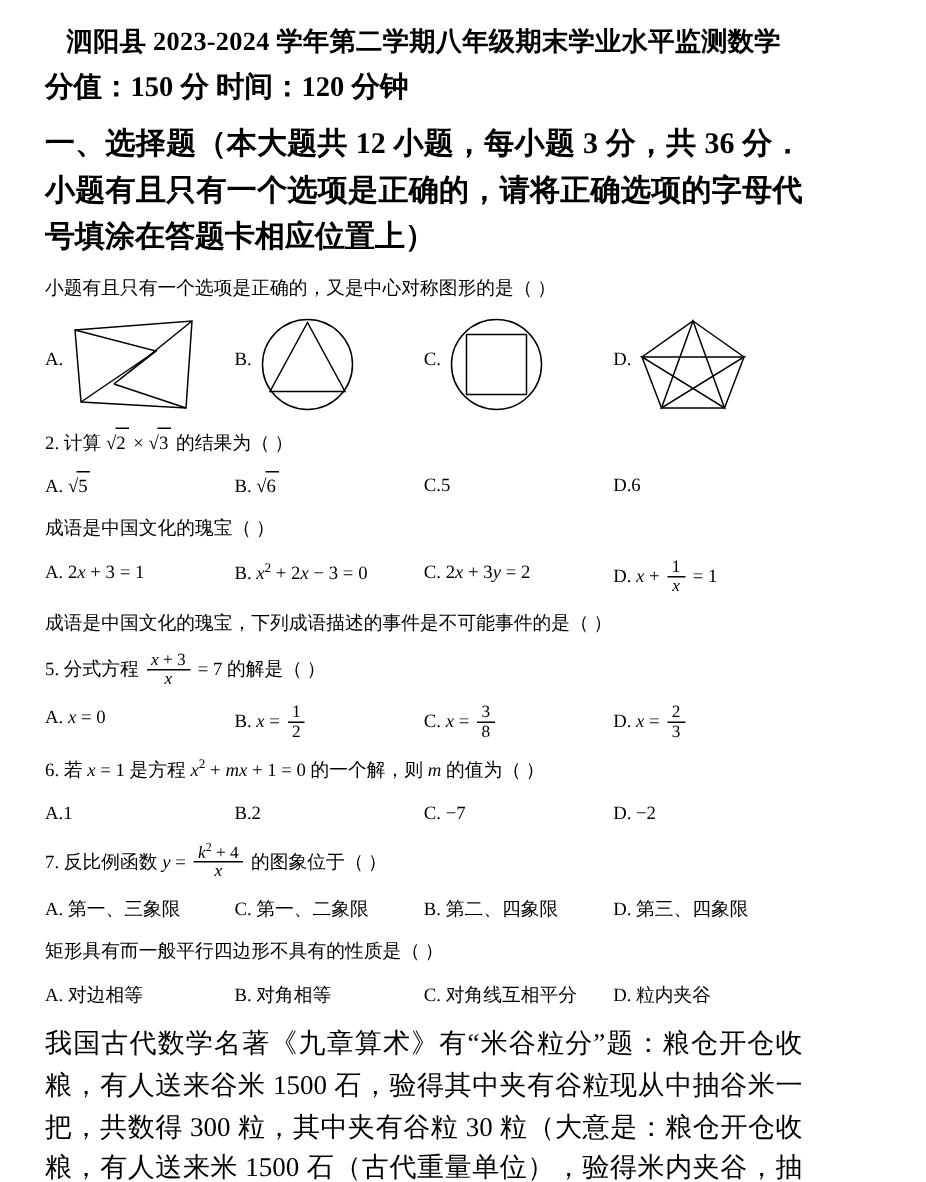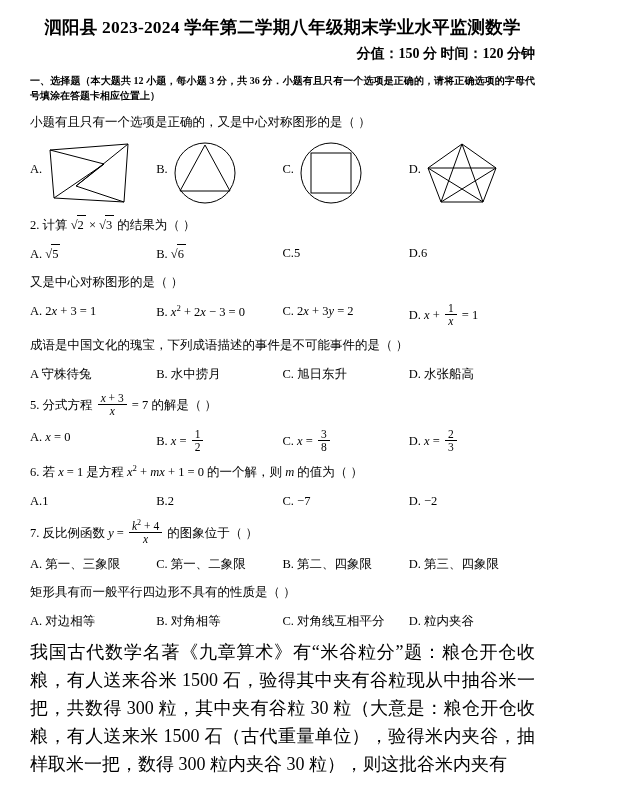--- a/index.html
+++ b/index.html
@@ -18,27 +18,27 @@
   }
   .title{
     text-align:center;
     font-size:17.5px;
     font-weight:bold;
     letter-spacing:0.2px;
     line-height:1.3;
     margin:2px 0 6px 0;
   }
   .subtitle{
-    text-align:right;
-    font-size:14px;
+    text-align:left;
+    font-size:19px;
     font-weight:bold;
     margin:0 0 10px 0;
   }
   .section-head{
-    font-size:10px;
+    font-size:20px;
     font-weight:bold;
     line-height:1.55;
     margin:4px 0 8px 0;
     text-align:justify;
   }
   .q{
     font-size:12.5px;
     line-height:1.5;
     margin:9px 0 0 0;
   }
@@ -137,37 +137,31 @@
     <span class="q-text">2. 计算 <span class="sqrtwrap">√<span class="sqrt">2</span></span> × <span class="sqrtwrap">√<span class="sqrt">3</span></span> 的结果为（     ）</span>
     <div class="opts">
       <div class="opt">A. <span class="sqrtwrap">√<span class="sqrt">5</span></span></div>
       <div class="opt">B. <span class="sqrtwrap">√<span class="sqrt">6</span></span></div>
       <div class="opt">C.5</div>
       <div class="opt">D.6</div>
     </div>
   </div>
 
   <div class="q">
-    <span class="q-text">又是中心对称图形的是（     ）</span>
+    <span class="q-text">成语是中国文化的瑰宝（     ）</span>
     <div class="opts">
       <div class="opt">A. 2<span class="it">x</span> + 3 = 1</div>
       <div class="opt">B. <span class="it">x</span><sup>2</sup> + 2<span class="it">x</span> − 3 = 0</div>
       <div class="opt">C. 2<span class="it">x</span> + 3<span class="it">y</span> = 2</div>
       <div class="opt">D. <span class="it">x</span> + <span class="mathfrac"><span class="num">1</span><span class="den it">x</span></span> = 1</div>
     </div>
   </div>
 
   <div class="q">
     <span class="q-text">成语是中国文化的瑰宝，下列成语描述的事件是不可能事件的是（     ）</span>
-    <div class="opts">
-      <div class="opt">A  守株待兔</div>
-      <div class="opt">B. 水中捞月</div>
-      <div class="opt">C. 旭日东升</div>
-      <div class="opt">D. 水张船高</div>
-    </div>
   </div>
 
   <div class="q">
     <span class="q-text">5. 分式方程 <span class="mathfrac"><span class="num"><span class="it">x</span> + 3</span><span class="den it">x</span></span> = 7 的解是（     ）</span>
     <div class="opts">
       <div class="opt">A. <span class="it">x</span> = 0</div>
       <div class="opt">B. <span class="it">x</span> = <span class="mathfrac"><span class="num">1</span><span class="den">2</span></span></div>
       <div class="opt">C. <span class="it">x</span> = <span class="mathfrac"><span class="num">3</span><span class="den">8</span></span></div>
       <div class="opt">D. <span class="it">x</span> = <span class="mathfrac"><span class="num">2</span><span class="den">3</span></span></div>
     </div>

